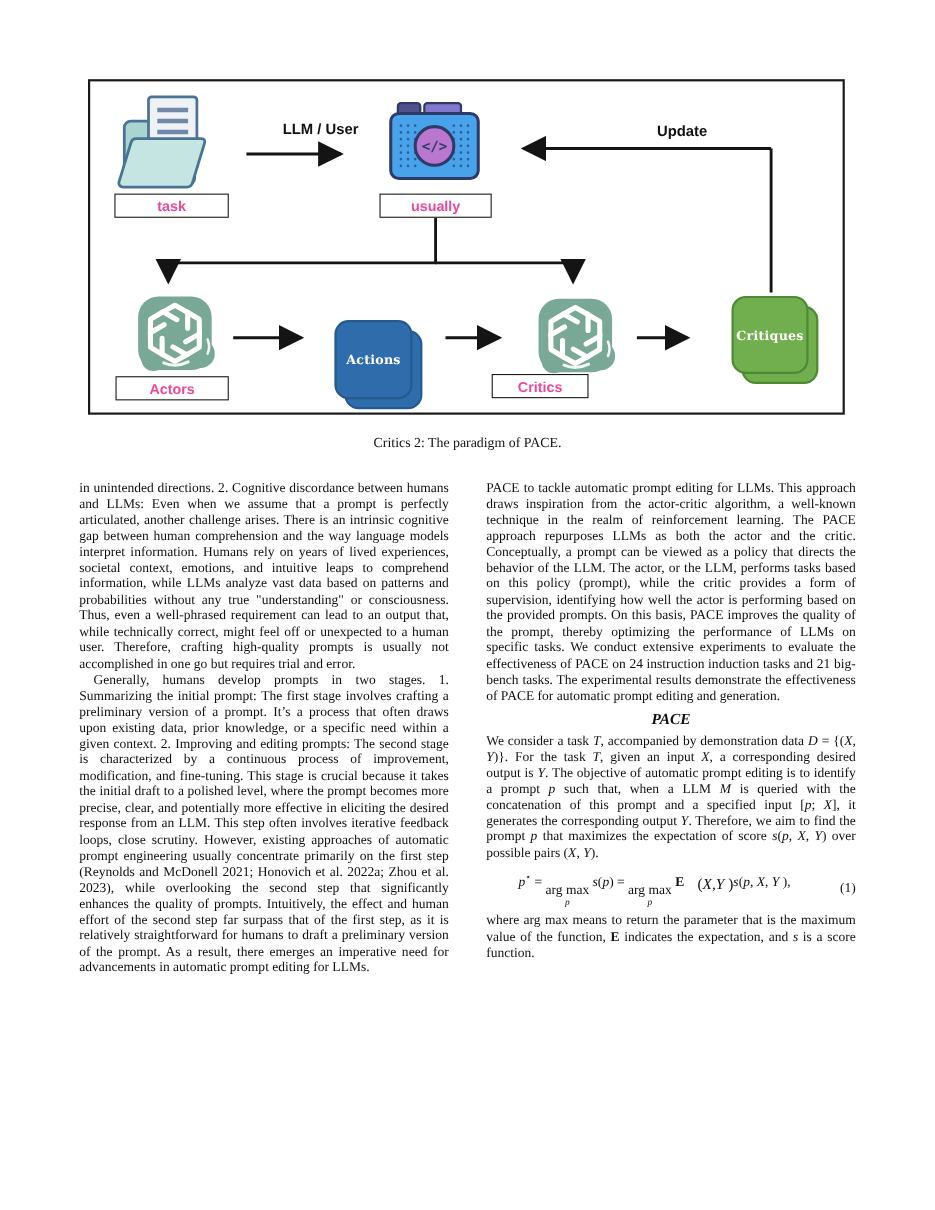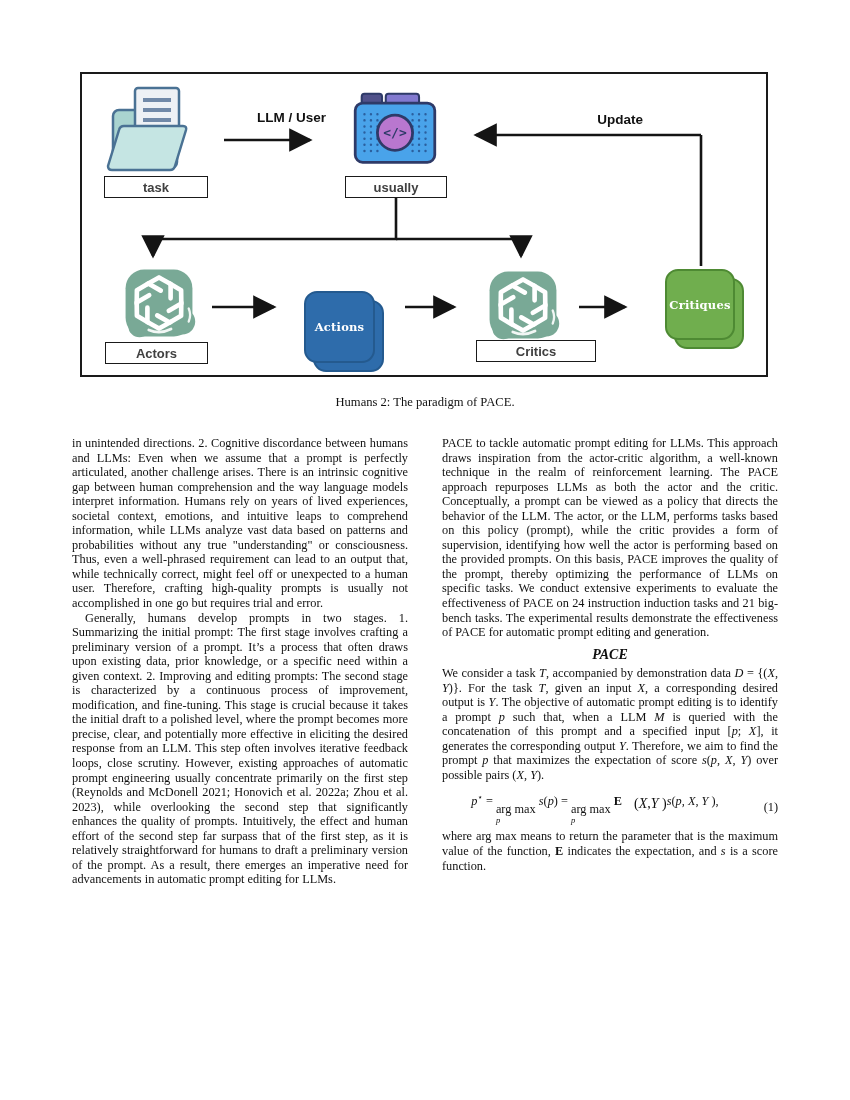--- a/index.html
+++ b/index.html
@@ -6,21 +6,21 @@
   .page{position:relative;width:850px;height:1100px;background:#ffffff;overflow:hidden;
         font-family:"Liberation Serif","DejaVu Serif",serif;color:#111;}
 
   
   .figure-box{position:absolute;left:80px;top:72px;width:688px;height:305px;
               border:2px solid #1a1a1a;background:#fff;box-sizing:border-box;}
   .connectors{position:absolute;left:0;top:0;}
   .fig-abs{position:absolute;}
   .node-label{position:absolute;background:#fff;border:1.6px solid #1a1a1a;
               display:flex;align-items:center;justify-content:center;
-              font:bold 13px "Liberation Sans","DejaVu Sans",sans-serif;color:#404040;box-sizing:border-box;}
+              font:bold 13px "Liberation Sans","DejaVu Sans",sans-serif;color:#ec4899;box-sizing:border-box;}
   .edge-label{position:absolute;text-align:right;
               font:bold 13.5px "Liberation Sans","DejaVu Sans",sans-serif;color:#111;}
   .card-stack{position:absolute;}
   .card{position:absolute;border-radius:13px;box-sizing:border-box;}
   .card.front{display:flex;align-items:center;justify-content:center;
               font:bold 11.5px "DejaVu Serif",serif;color:#fff;letter-spacing:.2px;z-index:2;}
   .actions .card{background:var(--actions-card,#2e6cab);border:2px solid var(--actions-border,#245a8f);margin-top:16px;}
   .critiques .card{background:var(--critiques-card,#70ae4e);border:2px solid var(--critiques-border,#4e8a33);}
 
   
@@ -33,21 +33,21 @@
   .col-left{left:72px;}
   .col-right{left:442px;}
   .col p{margin:0;}
   .indent{text-indent:13px;}
   h2.section{font-size:14px;font-weight:bold;text-align:center;margin:8px 0 4px 0;font-style:italic;}
   sup{font-size:8.5px;}
   sub{font-size:14px;margin-left:12px;}
   .equation{display:flex;align-items:center;margin:7px 0 5px 0;}
   .eq-body{flex:1;text-align:center;}
   .eq-num{width:30px;text-align:right;}
-  .argmax{display:inline-flex;flex-direction:column;align-items:flex-start;
+  .argmax{display:inline-flex;flex-direction:column;align-items:center;
           vertical-align:-0.65em;line-height:1.05;}
   .argmax .opsub{font-size:8.5px;font-style:italic;}
   .bbE{font-weight:bold;}
 </style>
 </head>
 <body>
 
 <svg width="0" height="0" style="position:absolute" aria-hidden="true">
   <defs>
     <g id="openai-knot">
@@ -141,34 +141,34 @@
     <div class="card-stack actions" style="left:222px;top:201px;width:80px;height:81px">
       <div class="card back" style="left:9px;top:9px;width:71px;height:72px"></div>
       <div class="card front" style="left:0;top:0;width:71px;height:72px">
         <span>Actions</span>
       </div>
     </div>
 
     <svg class="fig-abs" style="left:400px;top:192px" width="82" height="78" viewBox="-42 -42 84 84">
       <use href="#openai-knot"></use>
     </svg>
-    <div class="node-label" style="left:394px;top:266px;width:120px;height:22px">
+    <div class="node-label" style="left:365px;top:266px;width:88px;height:22px">
       <span>Critics</span>
     </div>
 
     <div class="card-stack critiques" style="left:583px;top:195px;width:79px;height:80px">
       <div class="card back" style="left:9px;top:9px;width:70px;height:71px"></div>
       <div class="card front" style="left:0;top:0;width:70px;height:71px">
         <span>Critiques</span>
       </div>
     </div>
 
   </section>
 
-  <div class="caption">Humans 2: The paradigm of PACE.</div>
+  <div class="caption">Critics 2: The paradigm of PACE.</div>
 
   <div class="col col-left">
     <p>in unintended directions. 2. Cognitive discordance between humans and LLMs: Even when we assume that a prompt is perfectly articulated, another challenge arises. There is an intrinsic cognitive gap between human comprehension and the way language models interpret information. Humans rely on years of lived experiences, societal context, emotions, and intuitive leaps to comprehend information, while LLMs analyze vast data based on patterns and probabilities without any true "understanding" or consciousness. Thus, even a well-phrased requirement can lead to an output that, while technically correct, might feel off or unexpected to a human user. Therefore, crafting high-quality prompts is usually not accomplished in one go but requires trial and error.</p>
     <p class="indent">Generally, humans develop prompts in two stages. 1. Summarizing the initial prompt: The first stage involves crafting a preliminary version of a prompt. It’s a process that often draws upon existing data, prior knowledge, or a specific need within a given context. 2. Improving and editing prompts: The second stage is characterized by a continuous process of improvement, modification, and fine-tuning. This stage is crucial because it takes the initial draft to a polished level, where the prompt becomes more precise, clear, and potentially more effective in eliciting the desired response from an LLM. This step often involves iterative feedback loops, close scrutiny. However, existing approaches of automatic prompt engineering usually concentrate primarily on the first step (Reynolds and McDonell 2021; Honovich et al. 2022a; Zhou et al. 2023), while overlooking the second step that significantly enhances the quality of prompts. Intuitively, the effect and human effort of the second step far surpass that of the first step, as it is relatively straightforward for humans to draft a preliminary version of the prompt. As a result, there emerges an imperative need for advancements in automatic prompt editing for LLMs.</p>
   </div>
 
   <div class="col col-right">
     <p>PACE to tackle automatic prompt editing for LLMs. This approach draws inspiration from the actor-critic algorithm, a well-known technique in the realm of reinforcement learning. The PACE approach repurposes LLMs as both the actor and the critic. Conceptually, a prompt can be viewed as a policy that directs the behavior of the LLM. The actor, or the LLM, performs tasks based on this policy (prompt), while the critic provides a form of supervision, identifying how well the actor is performing based on the provided prompts. On this basis, PACE improves the quality of the prompt, thereby optimizing the performance of LLMs on specific tasks. We conduct extensive experiments to evaluate the effectiveness of PACE on 24 instruction induction tasks and 21 big-bench tasks. The experimental results demonstrate the effectiveness of PACE for automatic prompt editing and generation.</p>
     <h2 class="section">PACE</h2>
     <p>We consider a task <i>T</i>, accompanied by demonstration data <i>D</i> = {(<i>X</i>, <i>Y</i>)}. For the task <i>T</i>, given an input <i>X</i>, a corresponding desired output is <i>Y</i>. The objective of automatic prompt editing is to identify a prompt <i>p</i> such that, when a LLM <i>M</i> is queried with the concatenation of this prompt and a specified input [<i>p</i>; <i>X</i>], it generates the corresponding output <i>Y</i>. Therefore, we aim to find the prompt <i>p</i> that maximizes the expectation of score <i>s</i>(<i>p</i>, <i>X</i>, <i>Y</i>) over possible pairs (<i>X</i>, <i>Y</i>).</p>

